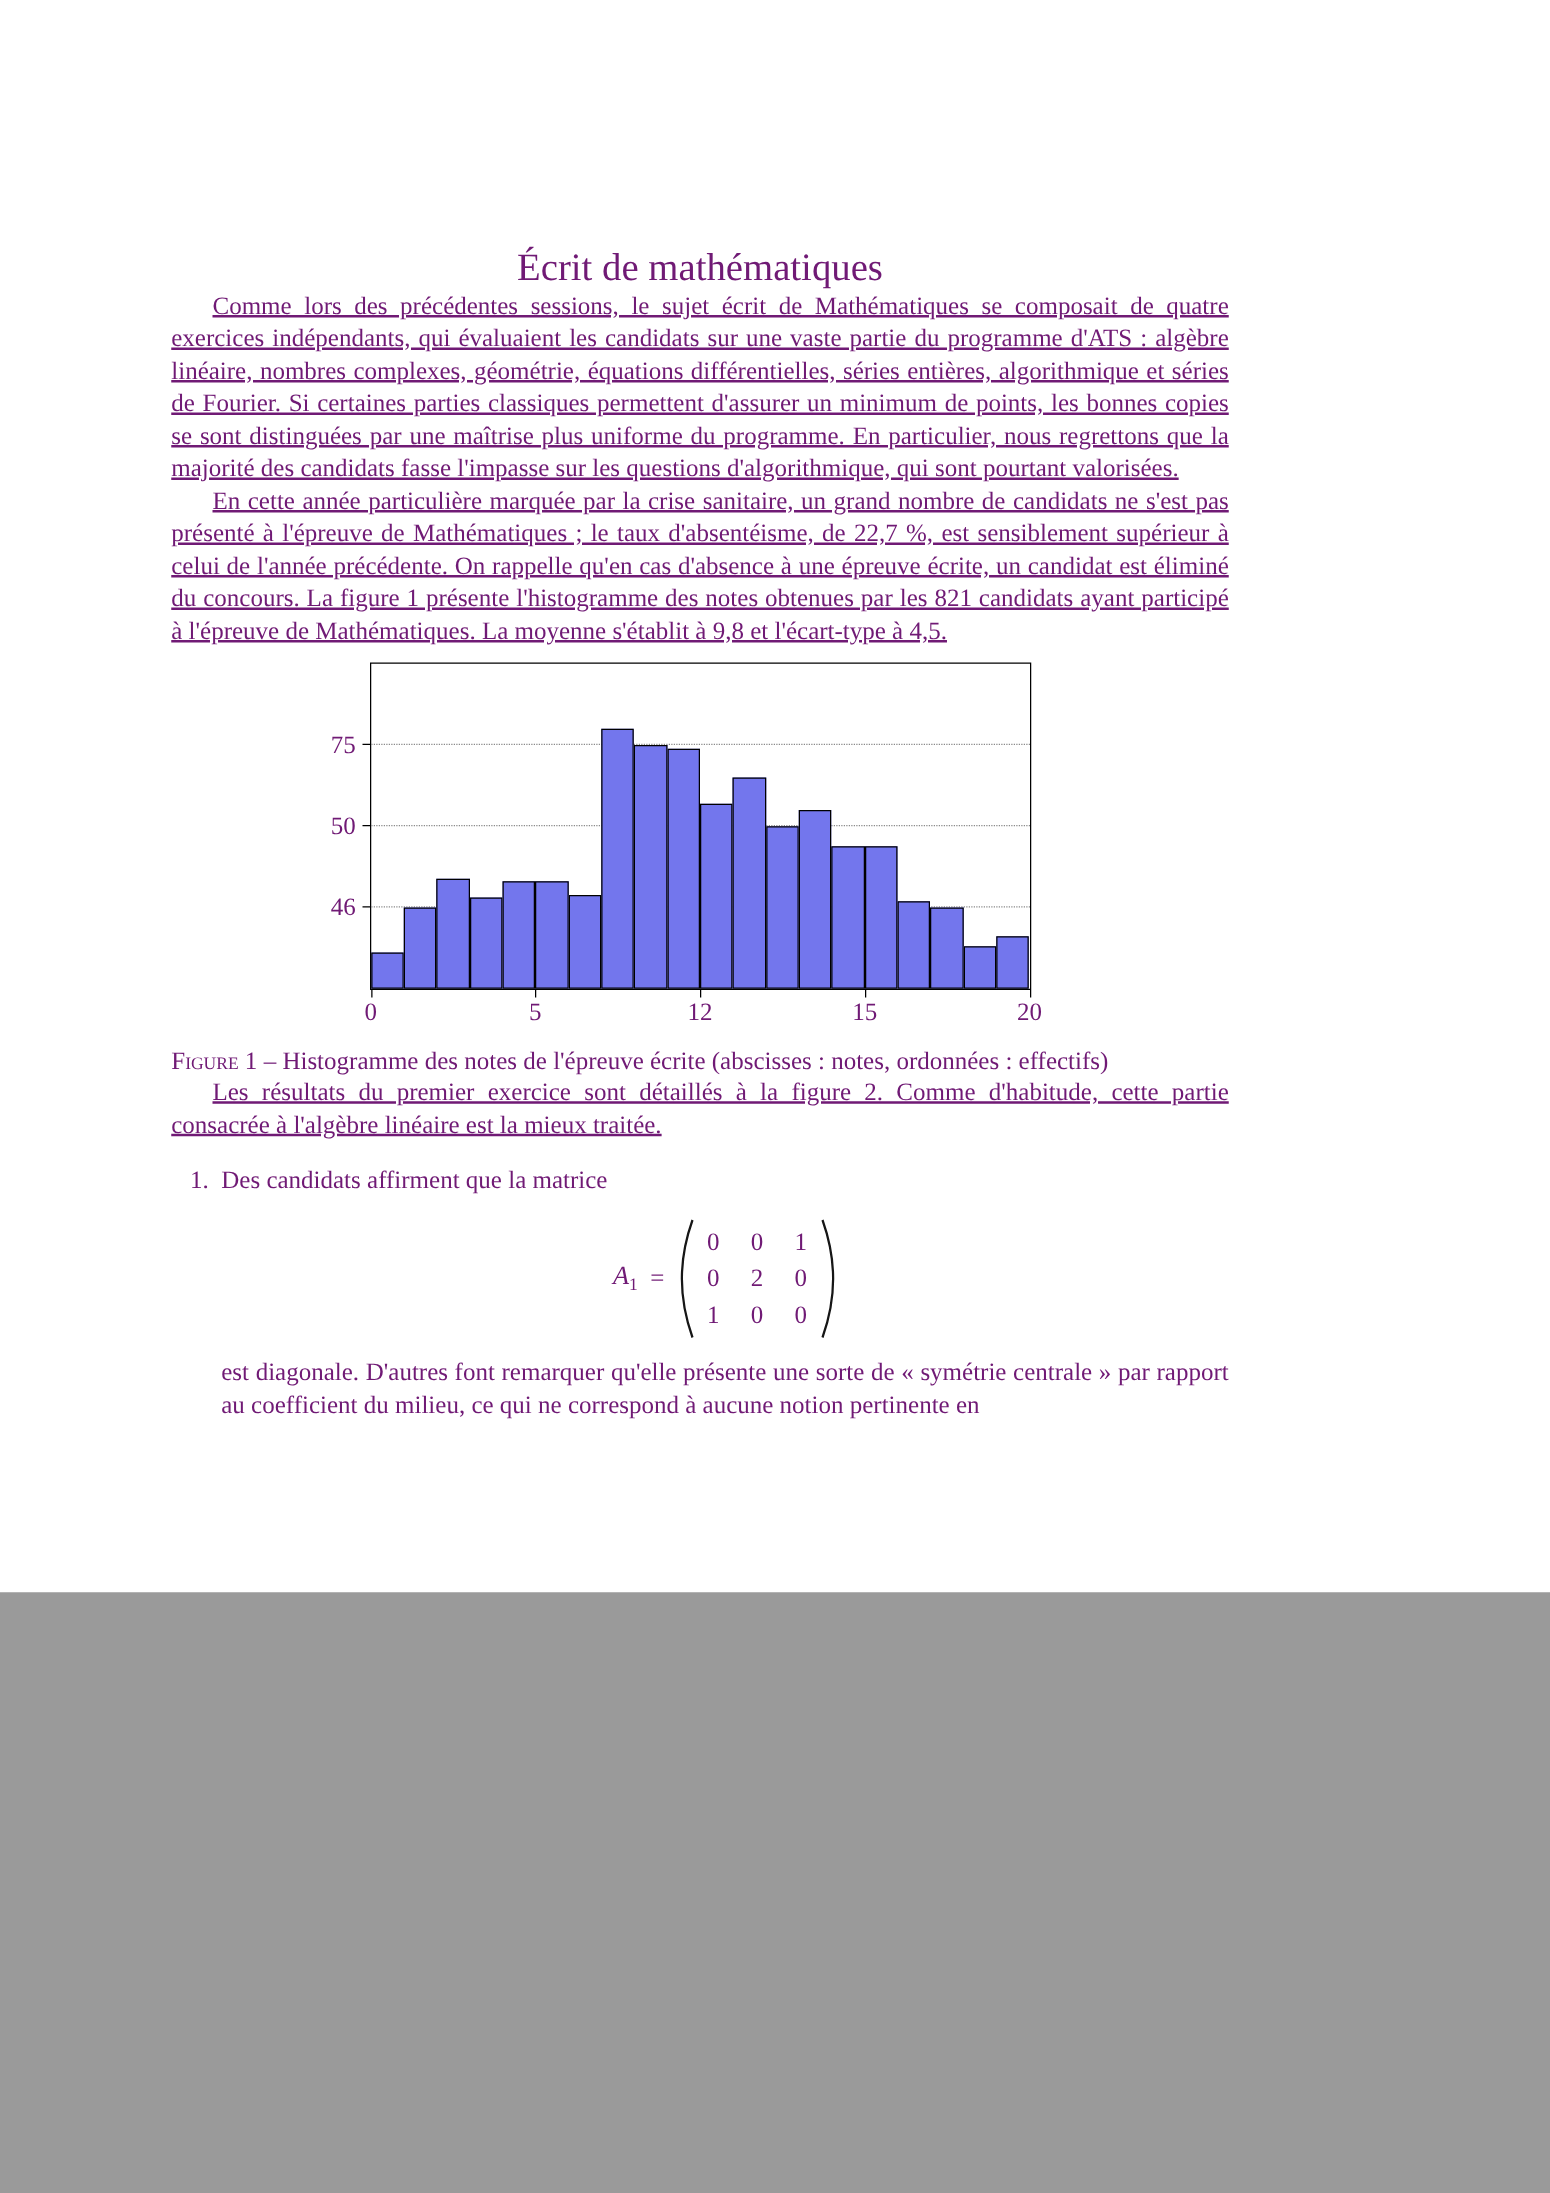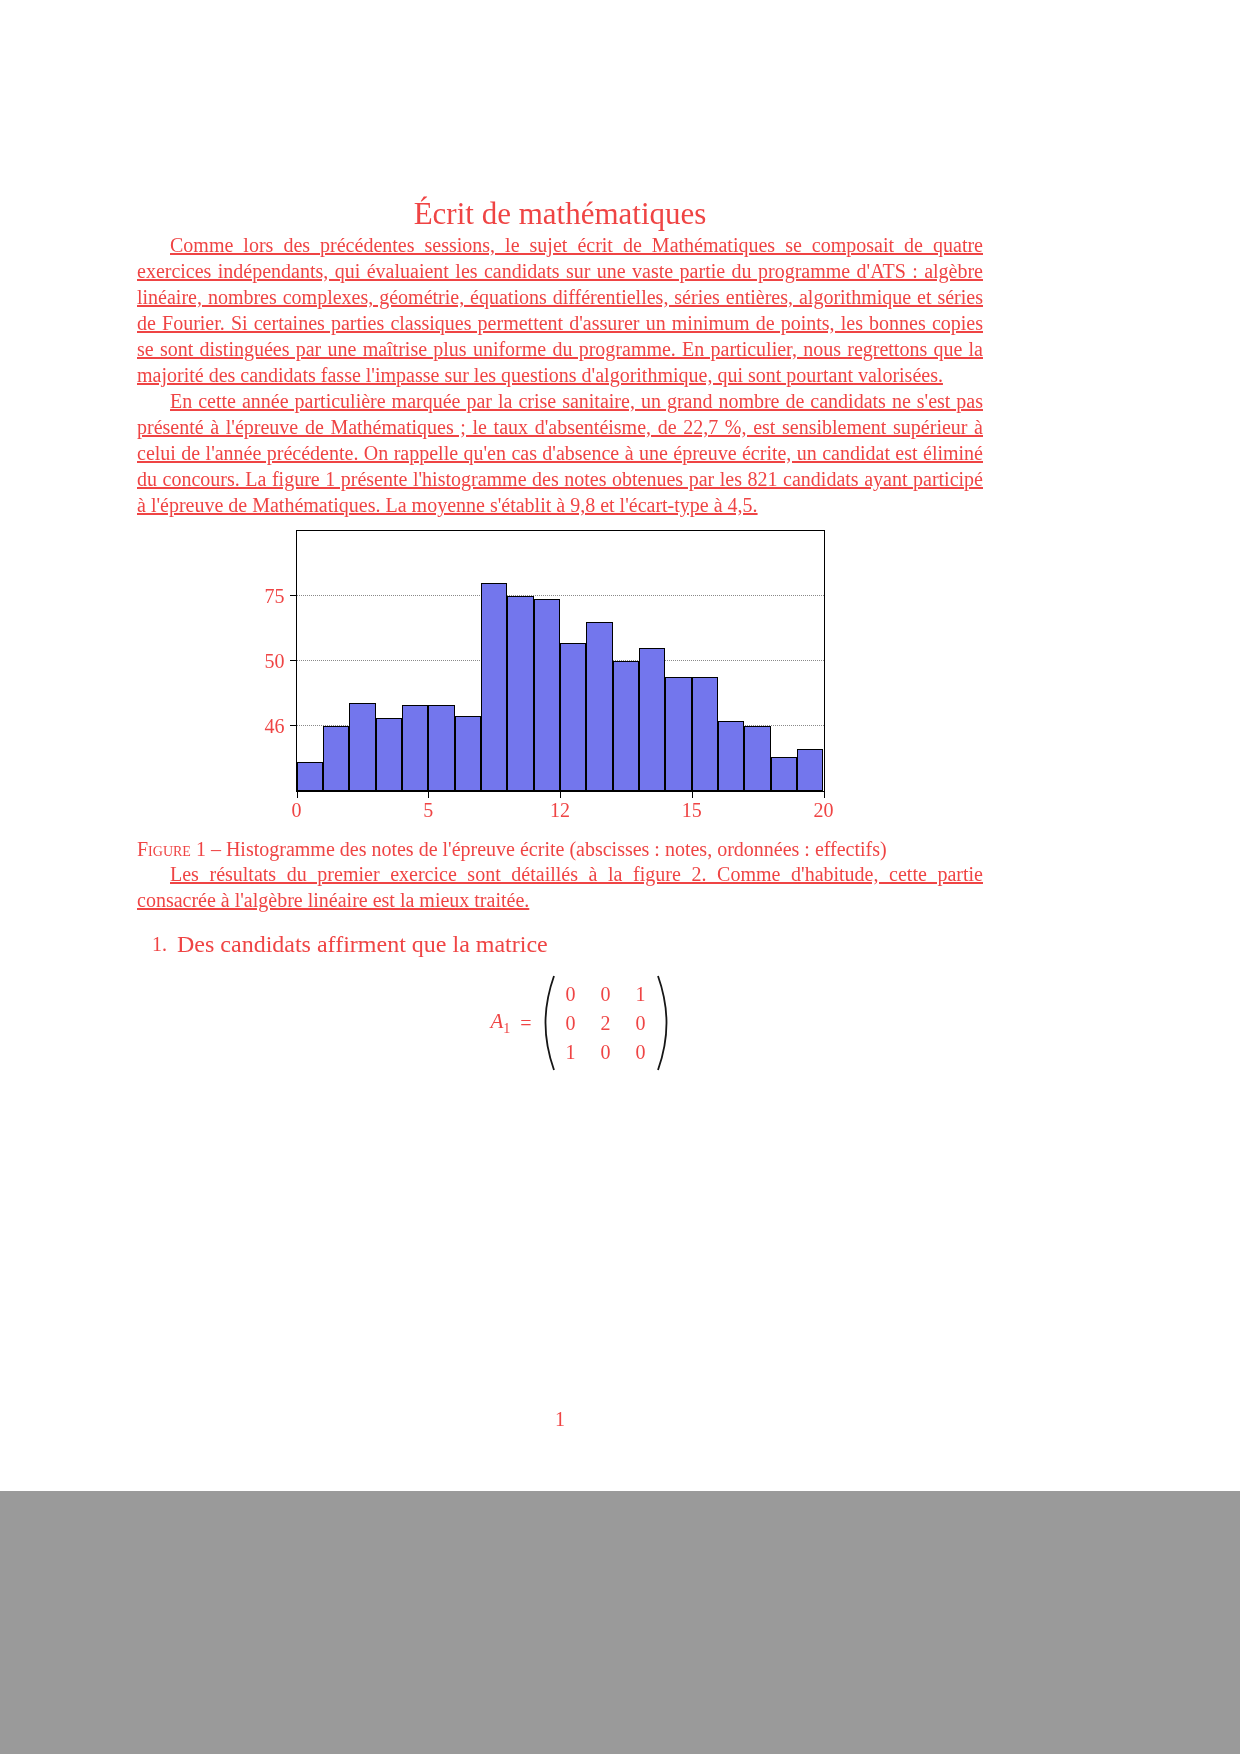--- a/index.html
+++ b/index.html
@@ -1,38 +1,38 @@
 <!DOCTYPE html>
 <html><head>
 <meta charset="utf-8">
 <style>
   html,body{margin:0;padding:0;background:#9a9a9a;}
-  .page{width:1240px;height:1491px;background:#ffffff;position:relative;
-        font-family:"Liberation Serif","DejaVu Serif",serif;color:#ef4444;overflow:hidden;}
+  .page{width:1240px;height:1274px;background:#ffffff;position:relative;
+        font-family:"Liberation Serif","DejaVu Serif",serif;color:#701a75;overflow:hidden;}
   .content{position:absolute;left:137px;top:0;width:846px;}
   .doc-title{margin:0;padding-top:196px;text-align:center;font-size:31px;font-weight:400;}
   p.body{font-size:20px;line-height:26px;text-align:justify;margin:0;}
   p.indent{text-indent:33px;text-decoration:underline;}
   .p1{margin-top:102px;}
   .figure{margin-top:12px;}
   .chart{position:relative;width:527px;height:260px;margin:0 auto;border:1px solid #000;}
   .gridline{position:absolute;left:0;right:0;height:0;border-top:1px dotted #8a8a8a;z-index:0;}
   .bar{position:absolute;bottom:0;box-sizing:border-box;border:1px solid #000;z-index:1;}
   .ytick-label{position:absolute;right:calc(100% + 12px);font-size:20px;line-height:20px;z-index:2;}
   .ytick-mark{position:absolute;left:-7px;width:6px;height:0;border-top:1px solid #000;}
   .xtick-label{position:absolute;top:calc(100% + 8px);transform:translateX(-50%);font-size:20px;}
   .xtick-mark{position:absolute;bottom:-7px;height:6px;width:0;border-left:1px solid #000;}
   .caption{margin-top:46px;font-size:20px;text-align:left;}
   .smallcaps{font-variant:small-caps;}
   h2.exercice{font-size:26px;margin:60px 0 0 0;font-weight:700;}
   .ex-intro{margin-top:26px;}
   .list{display:flex;margin-top:18px;}
   .list .num{flex:0 0 auto;width:24px;margin-left:6px;font-size:20px;line-height:26px;text-align:right;}
   .list .li-body{margin-left:10px;flex:1;}
-  .li-text{font-size:24px;line-height:26px;text-align:justify;margin:0;}
+  .li-text{font-size:20px;line-height:26px;text-align:justify;margin:0;}
   .matrix-row{display:flex;justify-content:center;align-items:center;margin:16px 0 12px;}
   .mvar{font-style:italic;font-size:21px;}
   .msub{font-style:normal;font-size:14px;}
   .meq{font-size:20px;margin:0 10px;}
   .mgrid{display:grid;grid-template-columns:repeat(3,20px);column-gap:15px;row-gap:5px;
          font-size:20px;line-height:24px;text-align:center;margin:0 5px;}
   .paren svg{display:block;}
   .pageno{position:absolute;top:1408px;left:137px;width:846px;text-align:center;font-size:20px;}
 </style>
 </head>
@@ -120,18 +120,19 @@
             <span>0</span>
             <span>0</span>
           </div>
           <span class="paren">
             <svg width="14" height="100" viewBox="0 0 14 100">
                 <path d="M2 3 Q10.5 27 10.5 50 Q10.5 73 2 97" fill="none" stroke="#161616" stroke-width="1.8"></path>
               </svg>
           </span>
         </div>
 
+        <p class="li-text">est diagonale. D'autres font remarquer qu'elle présente une sorte de « symétrie centrale » par rapport au coefficient du milieu, ce qui ne correspond à aucune notion pertinente en</p>
       </div>
     </div>
   </div>
 
   <div class="pageno">1</div>
 </div>
 
 </body></html>

